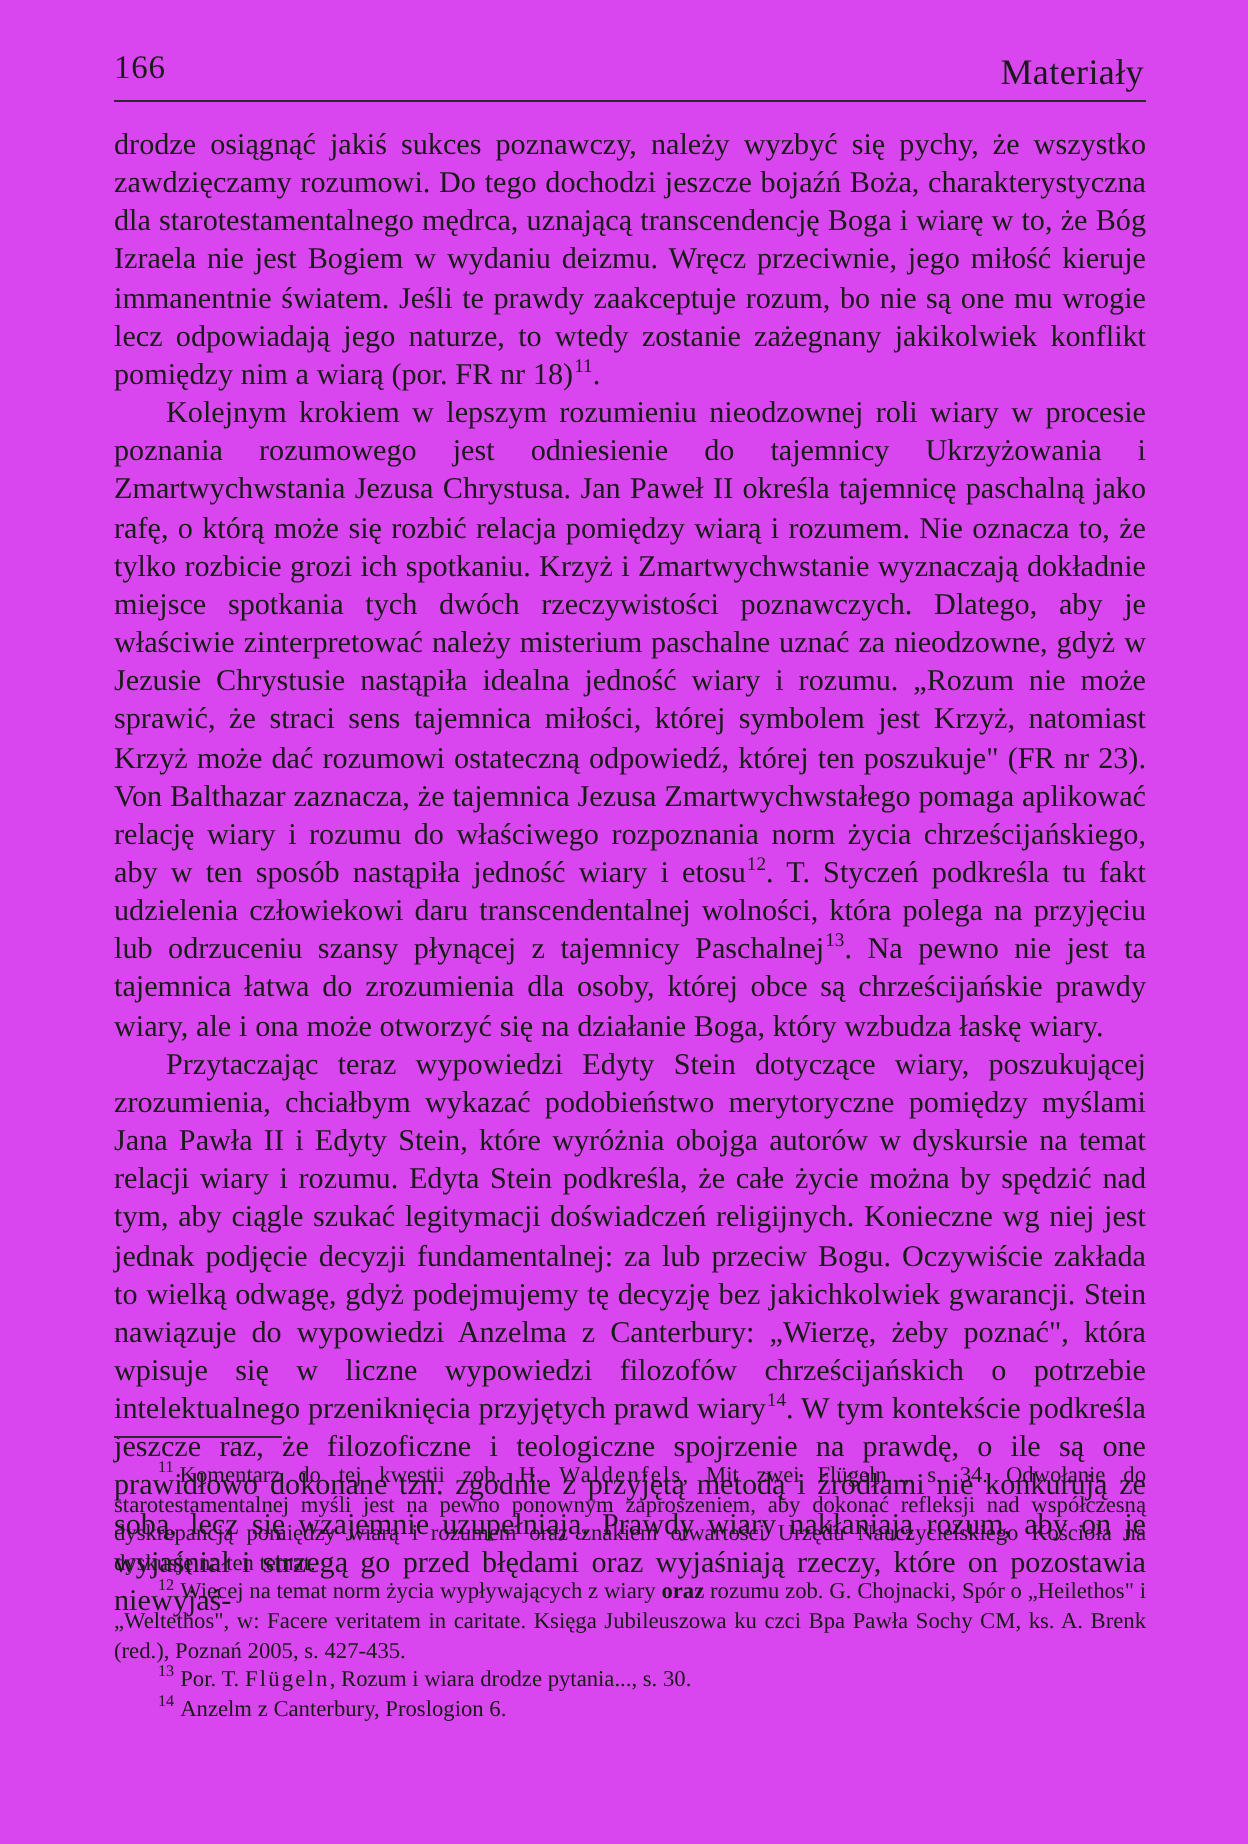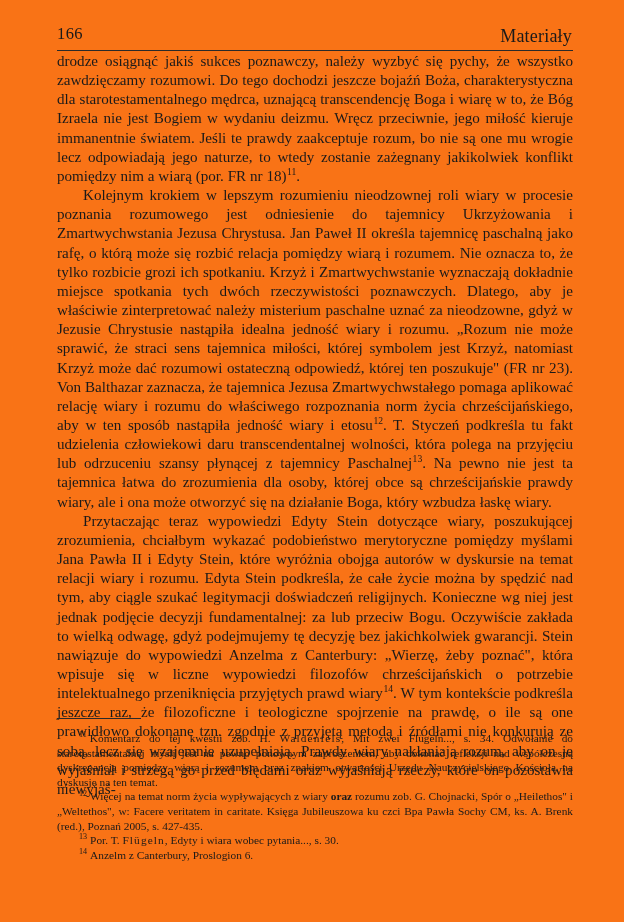--- a/index.html
+++ b/index.html
@@ -14,21 +14,21 @@
     font-family: "Liberation Serif", "DejaVu Serif", serif;
     color: #1a1a1a;
     overflow: hidden;
   }
 
   .page {
     position: absolute;
     left: 0; top: 0;
     width: 624px;
     height: 922px;
-    background: #f97316;
+    background: #d946ef;
   }
 
   
   .header {
     position: absolute;
     left: 57px;
     top: 24px;
     width: 515px;
     height: 26px;
   }
@@ -54,21 +54,21 @@
     top: 50px;
     width: 516px;
     height: 0;
     border-top: 1.4px solid #2a2a2a;
   }
 
   
   .body-col {
     position: absolute;
     left: 57px;
-    top: 52px;
+    top: 64px;
     width: 516px;
   }
   .para {
     margin: 0;
     font-size: 15.1px;
     line-height: 19.15px;
     text-align: justify;
     text-indent: 26px;
     hyphens: manual;
     word-spacing: 0.1px;
@@ -143,20 +143,20 @@
   <div class="fn-rule"></div>
 
   <div class="footnotes">
     <p class="fn-item">
       <span class="fn-marker">11</span><span><span>Komentarz do tej kwestii zob. H. </span><span class="sp">Waldenfels</span><span>, </span><span class="it">Mit zwei Flügeln...</span><span>, s. 34. Odwołanie do starotestamentalnej myśli jest na pewno ponownym zaproszeniem, aby dokonać refleksji nad współczesną dyskrepancją pomiędzy wiarą i rozumem oraz znakiem otwartości Urzędu Nauczycielskiego Kościoła na dyskusję na ten temat.</span></span>
     </p>
     <p class="fn-item">
       <span class="fn-marker">12</span><span><span>Więcej na temat norm życia wypływających z wiary </span><span class="b">oraz</span><span> rozumu zob. G. Chojnacki, </span><span class="it">Spór o „Heilethos" i „Weltethos"</span><span>, w: </span><span class="it">Facere veritatem in caritate. Księga Jubileuszowa ku czci Bpa Pawła Sochy CM</span><span>, ks. A. Brenk (red.), Poznań 2005, s. 427-435.</span></span>
     </p>
     <p class="fn-item">
-      <span class="fn-marker">13</span><span><span>Por. T. </span><span class="sp">Flügeln</span><span>, </span><span class="it">Edyty i wiara wobec pytania...</span><span>, s. 30.</span></span>
+      <span class="fn-marker">13</span><span><span>Por. T. </span><span class="sp">Flügeln</span><span>, </span><span class="it">Rozum i wiara drodze pytania...</span><span>, s. 30.</span></span>
     </p>
     <p class="fn-item">
       <span class="fn-marker">14</span><span><span>Anzelm z Canterbury, Proslogion 6.</span></span>
     </p>
   </div>
 
 </div>
 
 </body></html>

